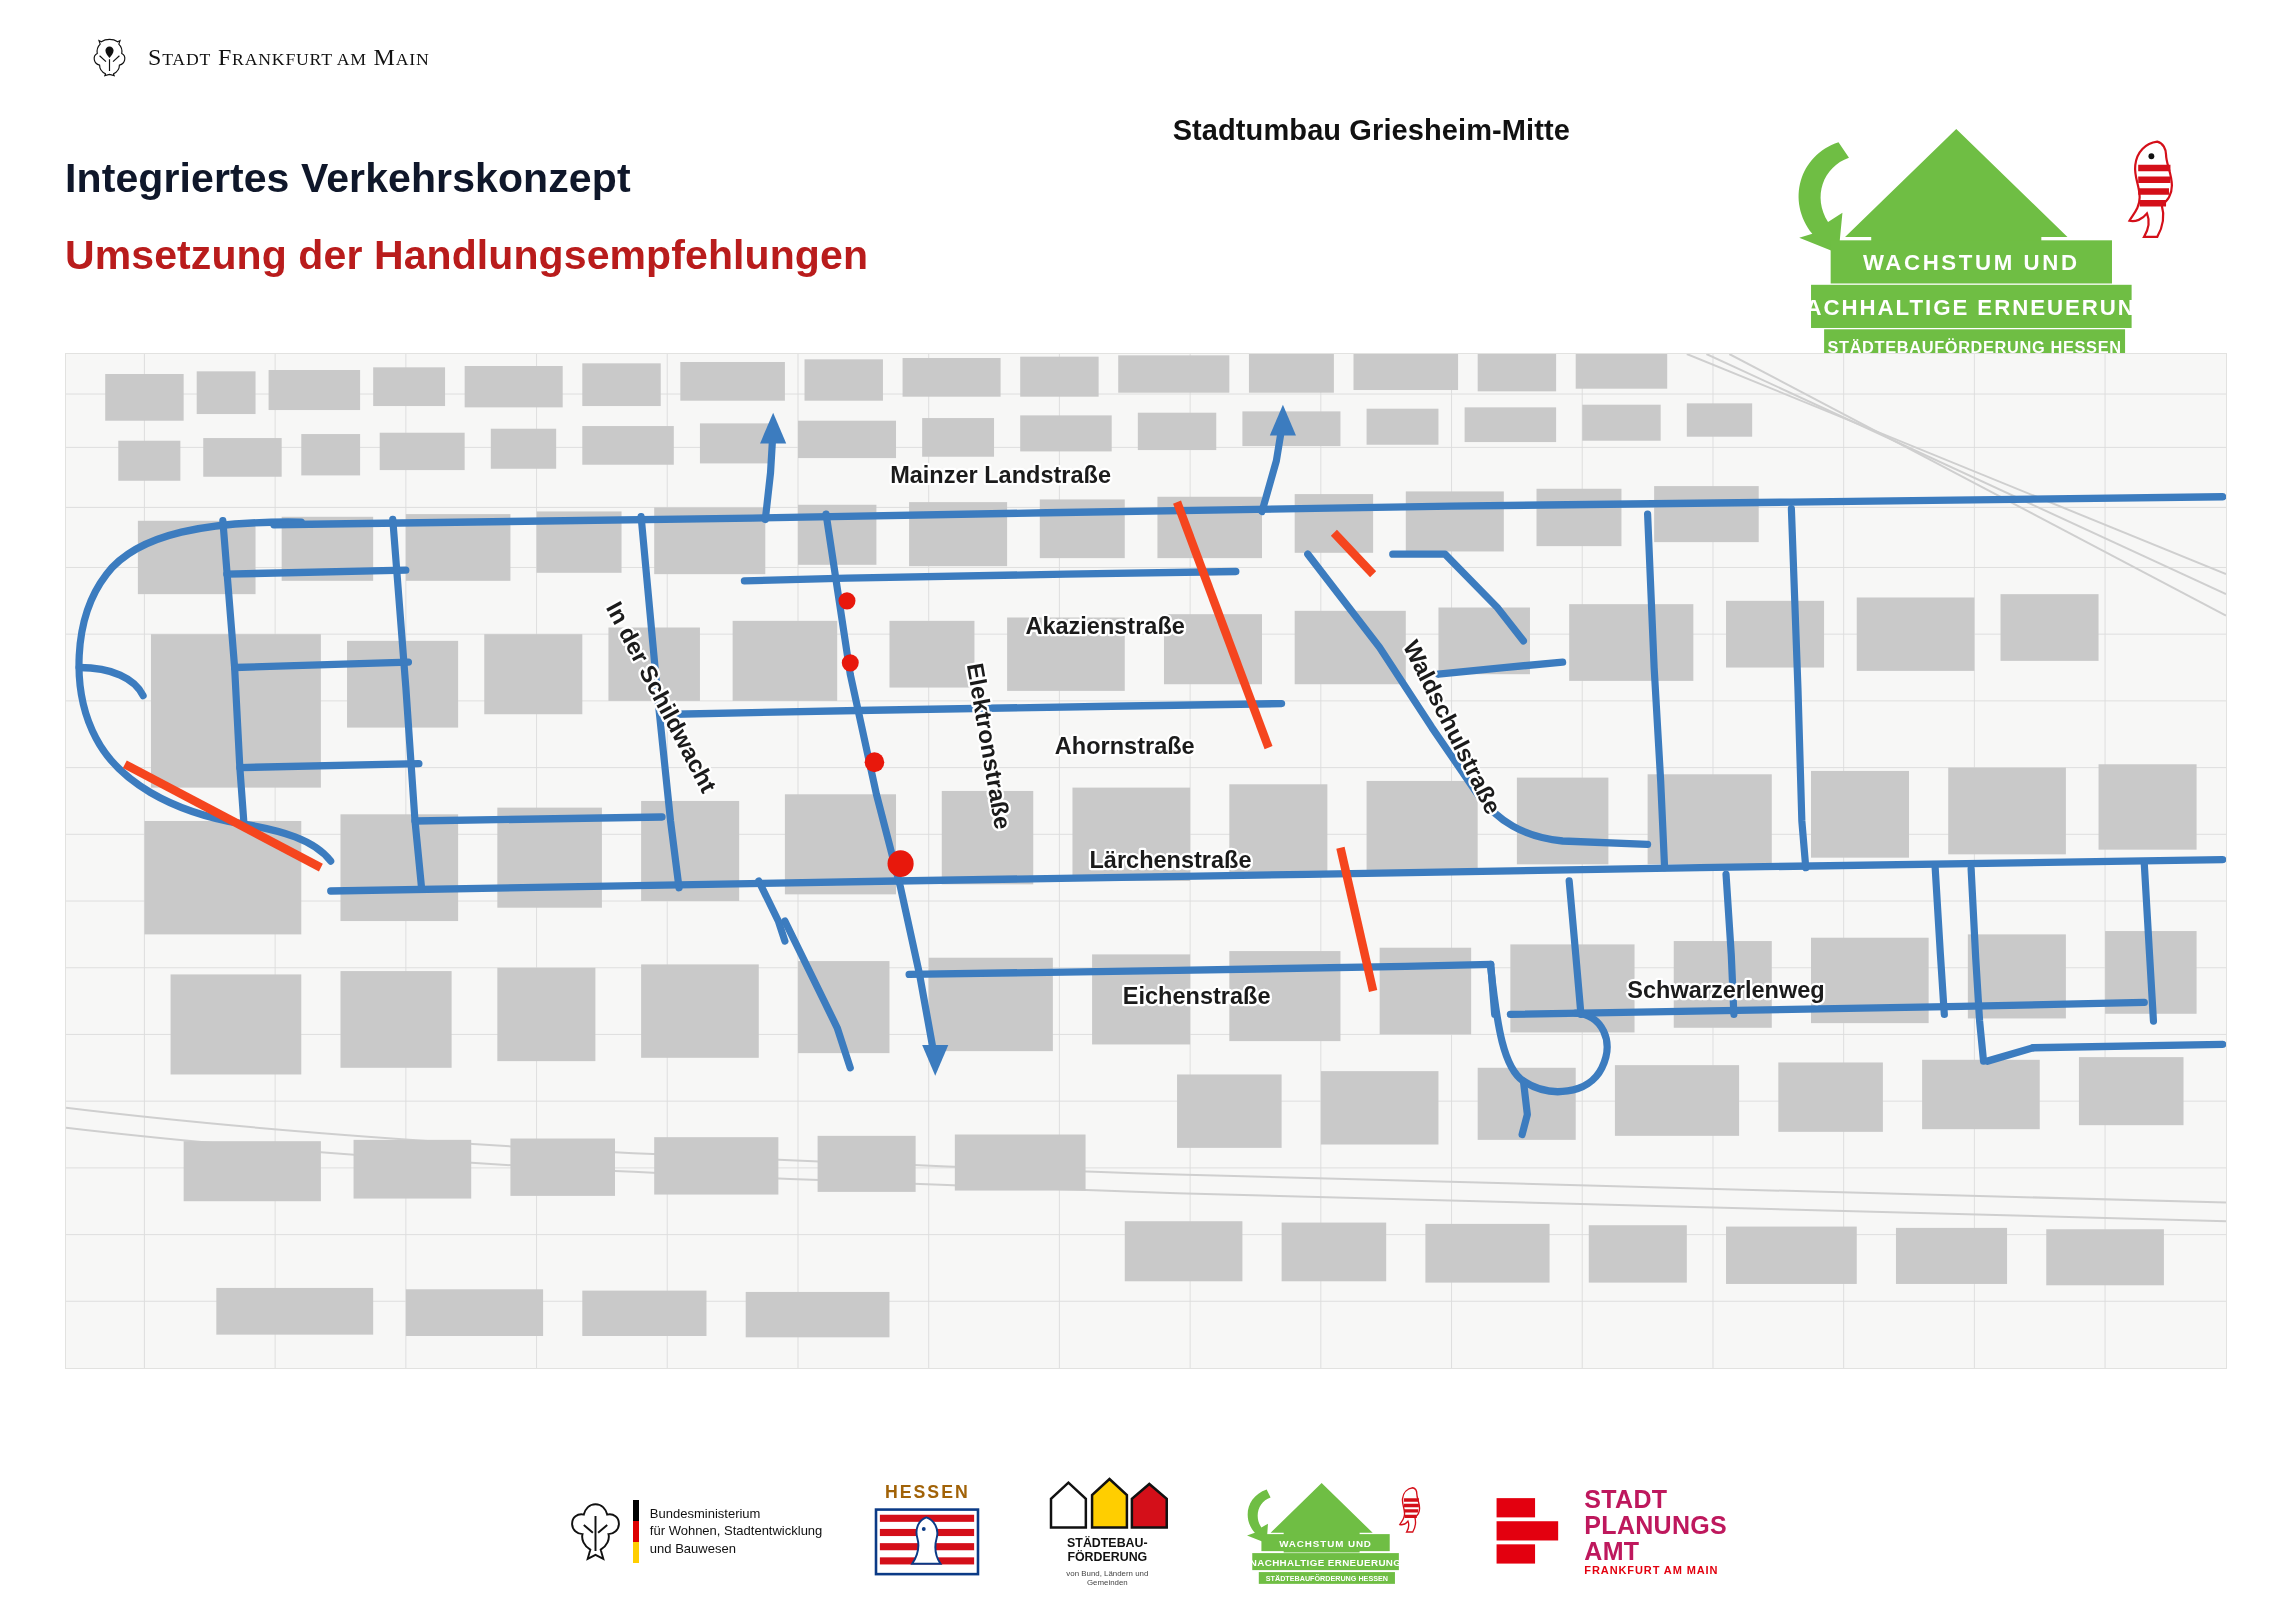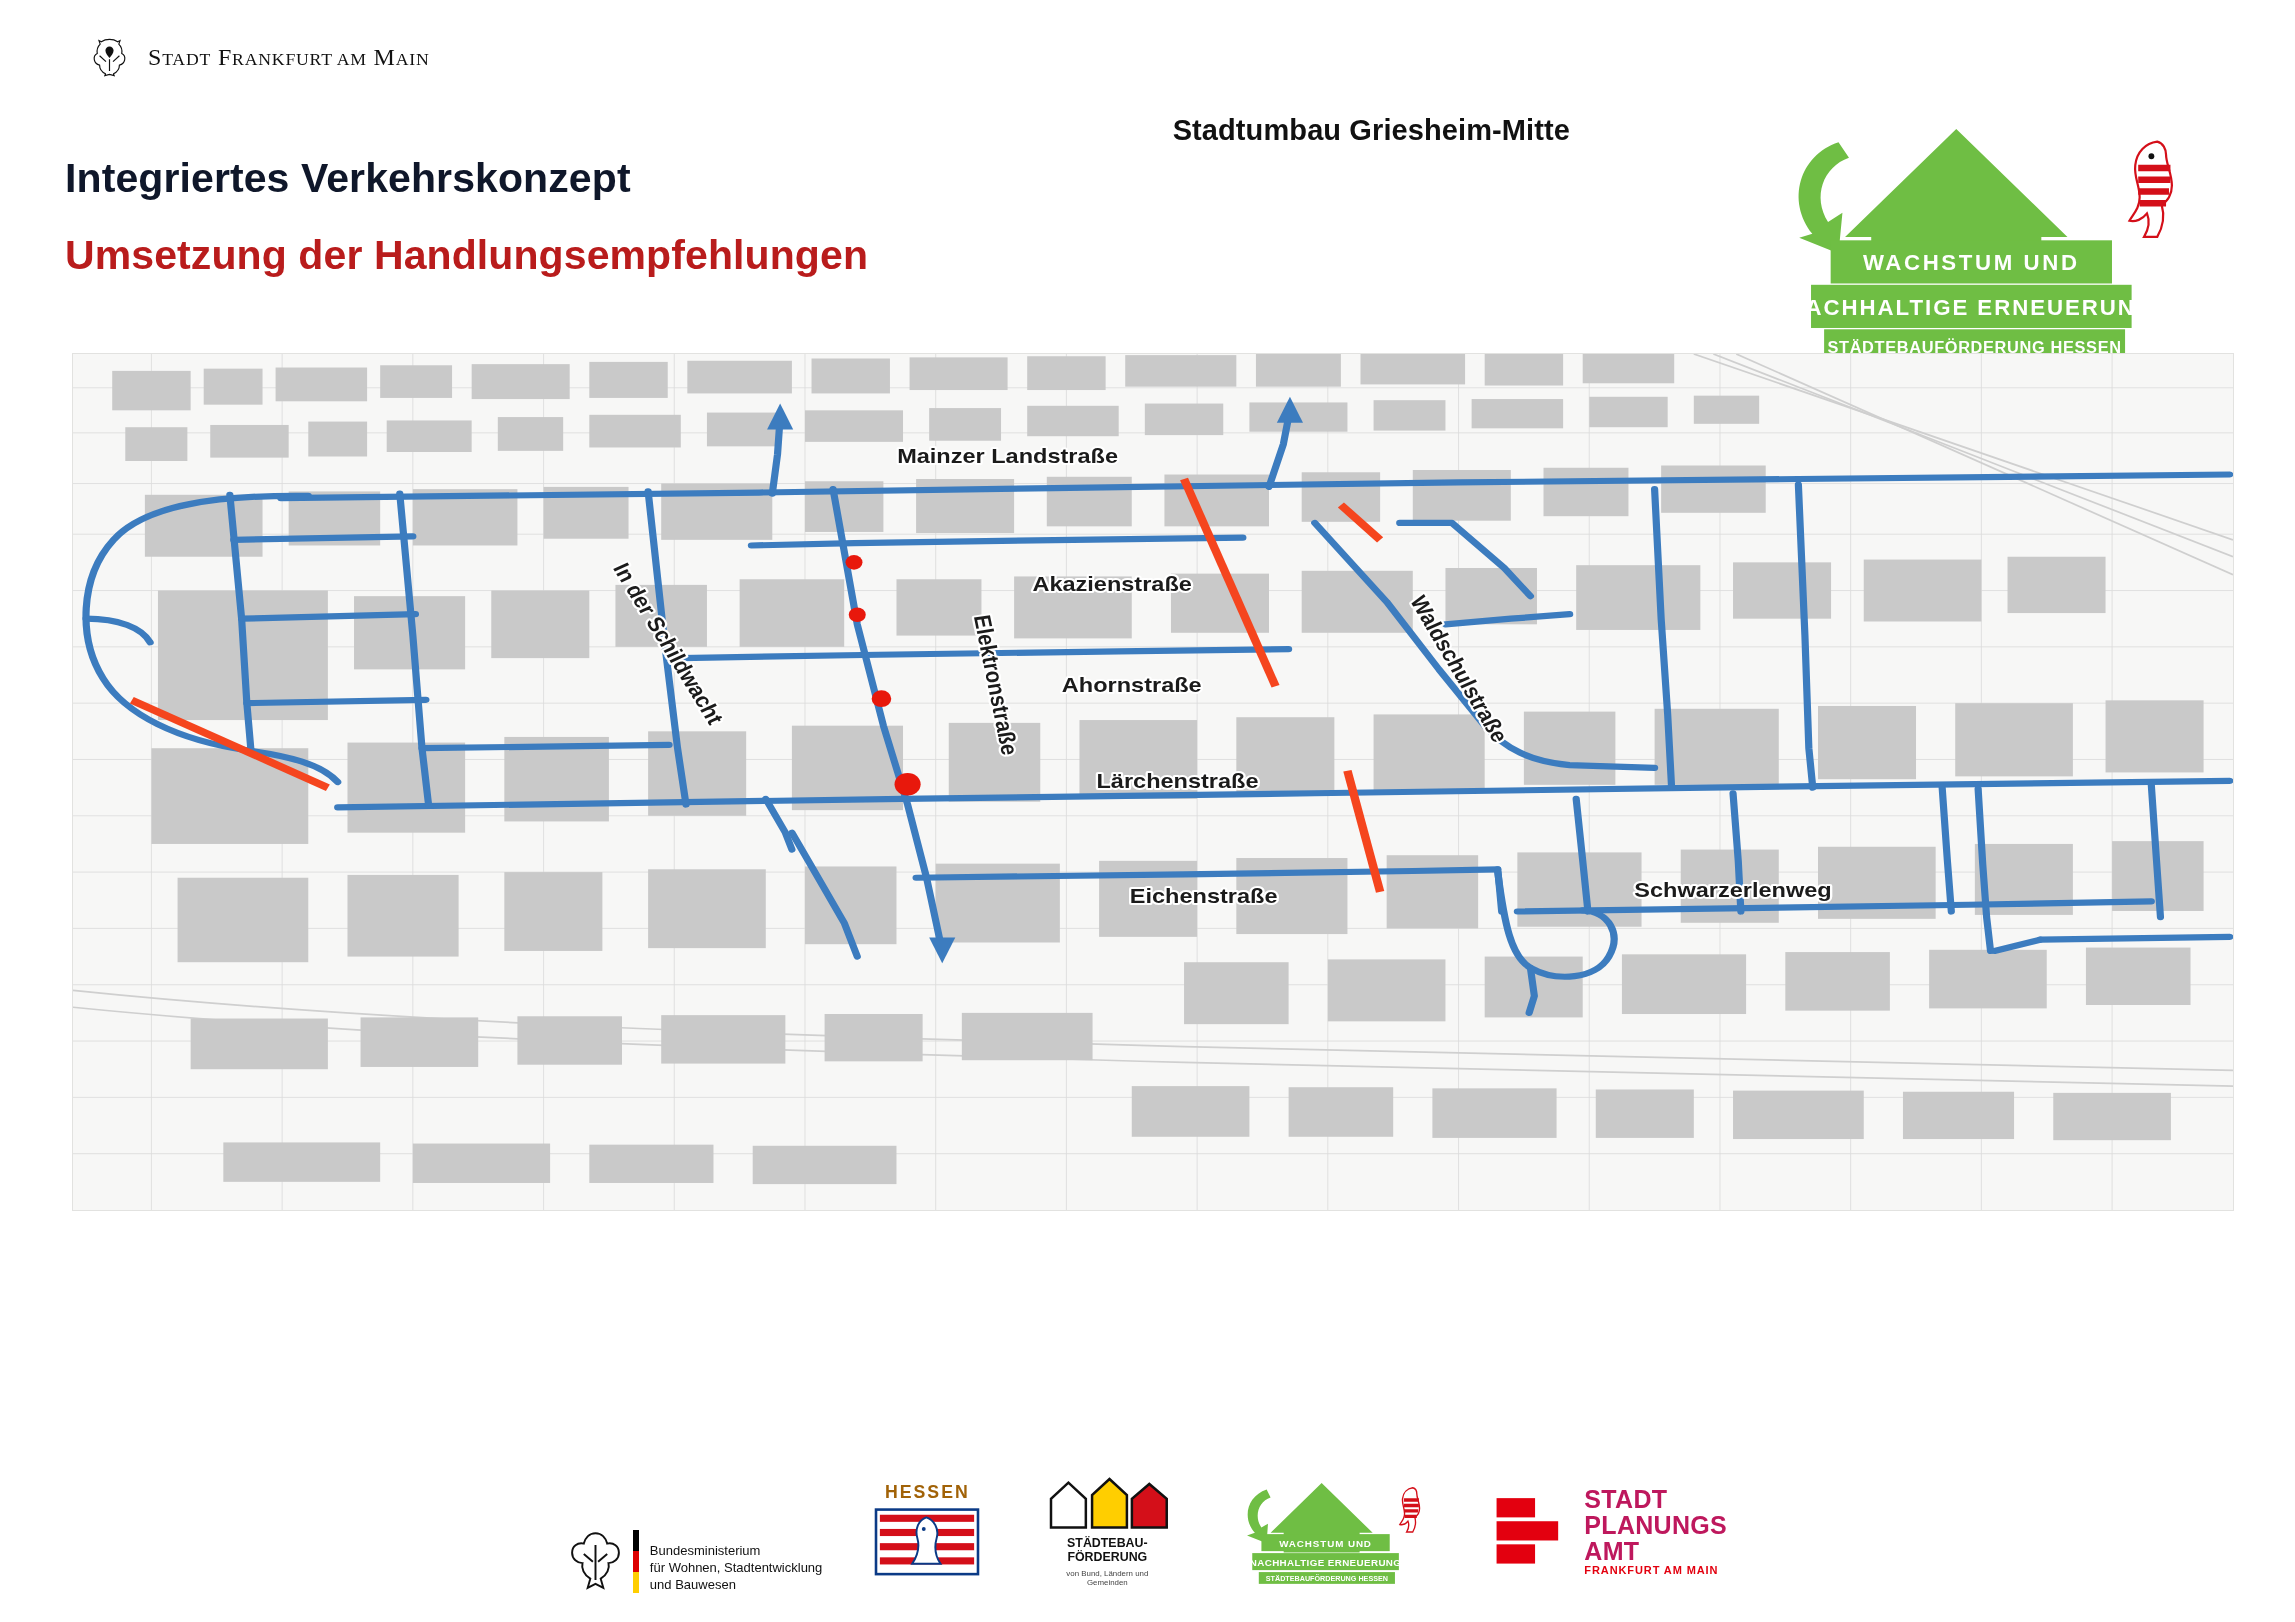--- a/index.html
+++ b/index.html
@@ -79,26 +79,25 @@
     width: 458px;
     height: 262px;
   }
 
   
   #map-frame {
     position: absolute;
     left: 65px;
     top: 353px;
     width: 2162px;
-    height: 858px;
+    height: 1016px;
     background: #7dd3fc;
     overflow: hidden;
     border: 0.7px solid #e2e2e0;
     box-sizing: border-box;
-    margin-left: 7px;
   }
   #map-frame svg {
     display: block;
     width: 100%;
     height: 100%;
   }
 
   .street-label {
     font-family: "Liberation Sans", sans-serif;
     font-weight: bold;
@@ -122,21 +121,21 @@
     justify-content: center;
     gap: 48px;
   }
   .footer-item {
     display: flex;
     align-items: center;
     height: 124px;
   }
   .bmwsb {
     display: flex;
-    align-items: flex-end;
+    align-items: center;
     gap: 10.5px;
   }
   .bmwsb .bmwsb-text {
     font-size: 13px;
     line-height: 1.32;
     color: #111;
     white-space: nowrap;
   }
   .bmwsb .flagbar {
     width: 5.9px;

